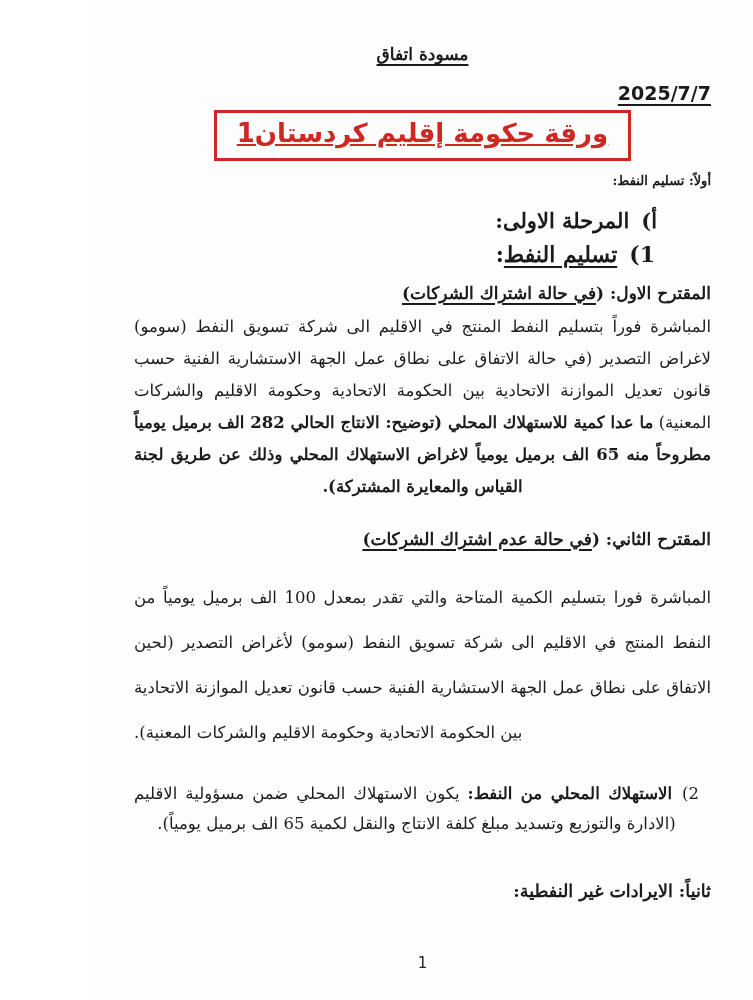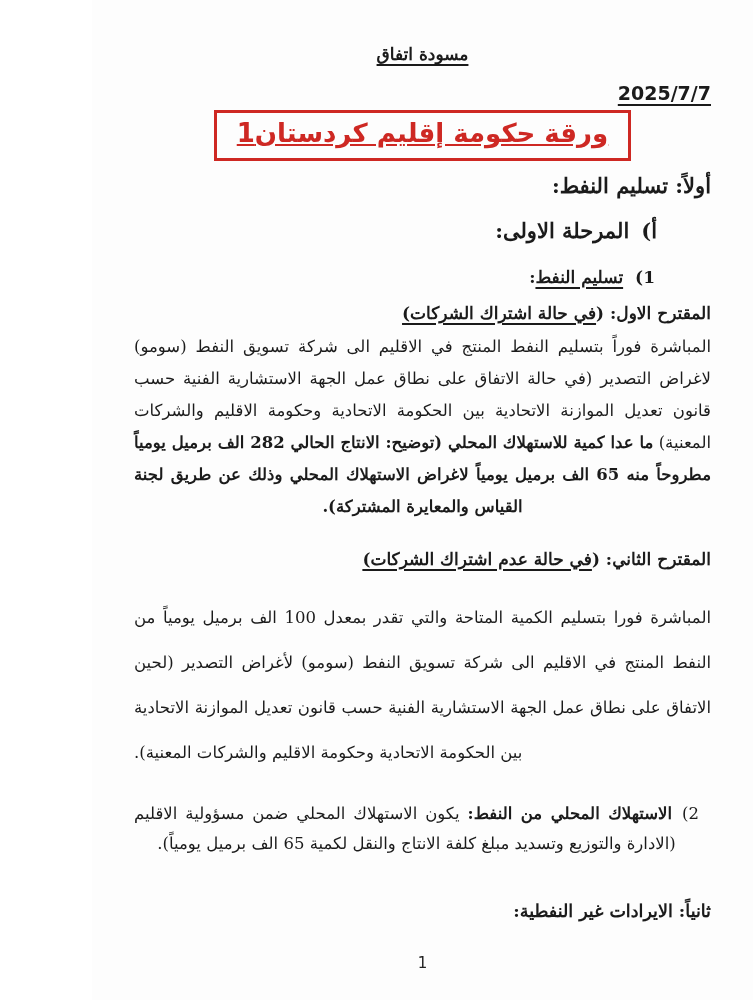--- a/index.html
+++ b/index.html
@@ -55,33 +55,33 @@
     font-weight: bold;
     font-size: 26px;
     line-height: 1.3;
     padding: 4px 20px 7px 20px;
     font-family: "DejaVu Sans", sans-serif;
     text-decoration: underline;
   }
   .h1 {
     margin-top: 12px;
     font-weight: bold;
-    font-size: 21px;
+    font-size: 13px;
   }
   .sub-a {
     margin-top: 20px;
     padding-right: 54px;
     font-weight: bold;
     font-size: 21px;
   }
   .sub-1 {
-    margin-top: 24px;
+    margin-top: 8px;
     padding-right: 56px;
     font-weight: bold;
-    font-size: 17px;
+    font-size: 22px;
   }
   .num {
     margin-left: 12px;
   }
   .u {
     text-decoration: underline;
     text-decoration-thickness: 1.5px;
     text-underline-offset: 4px;
   }
   .prop {

